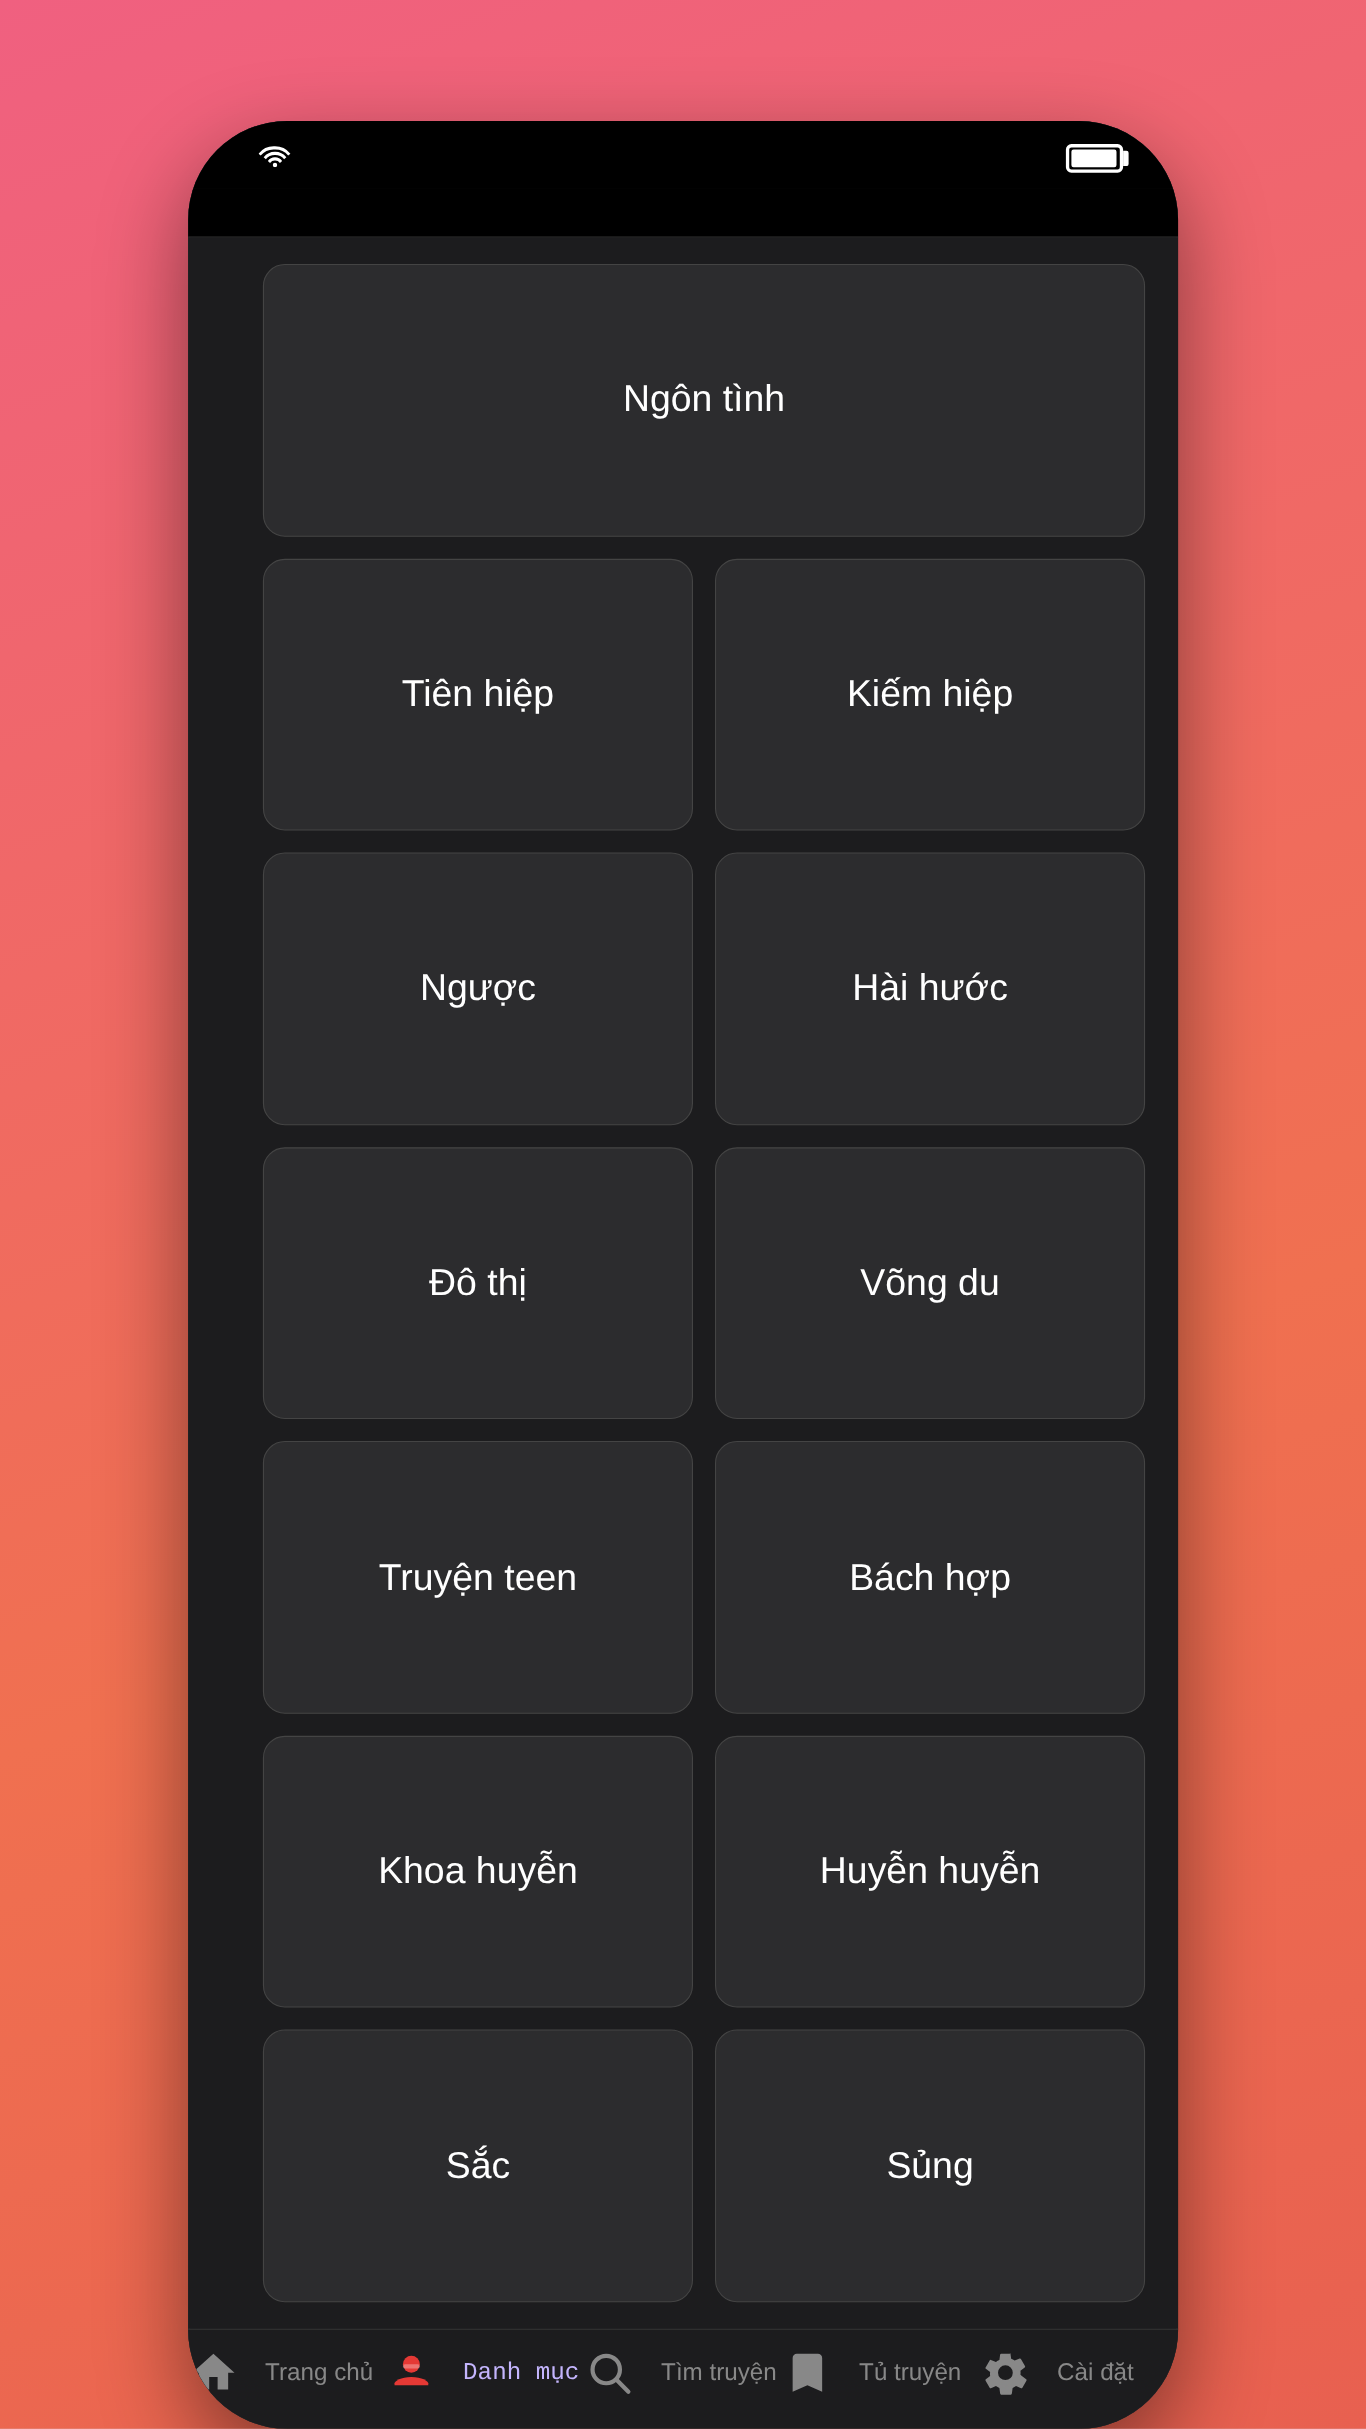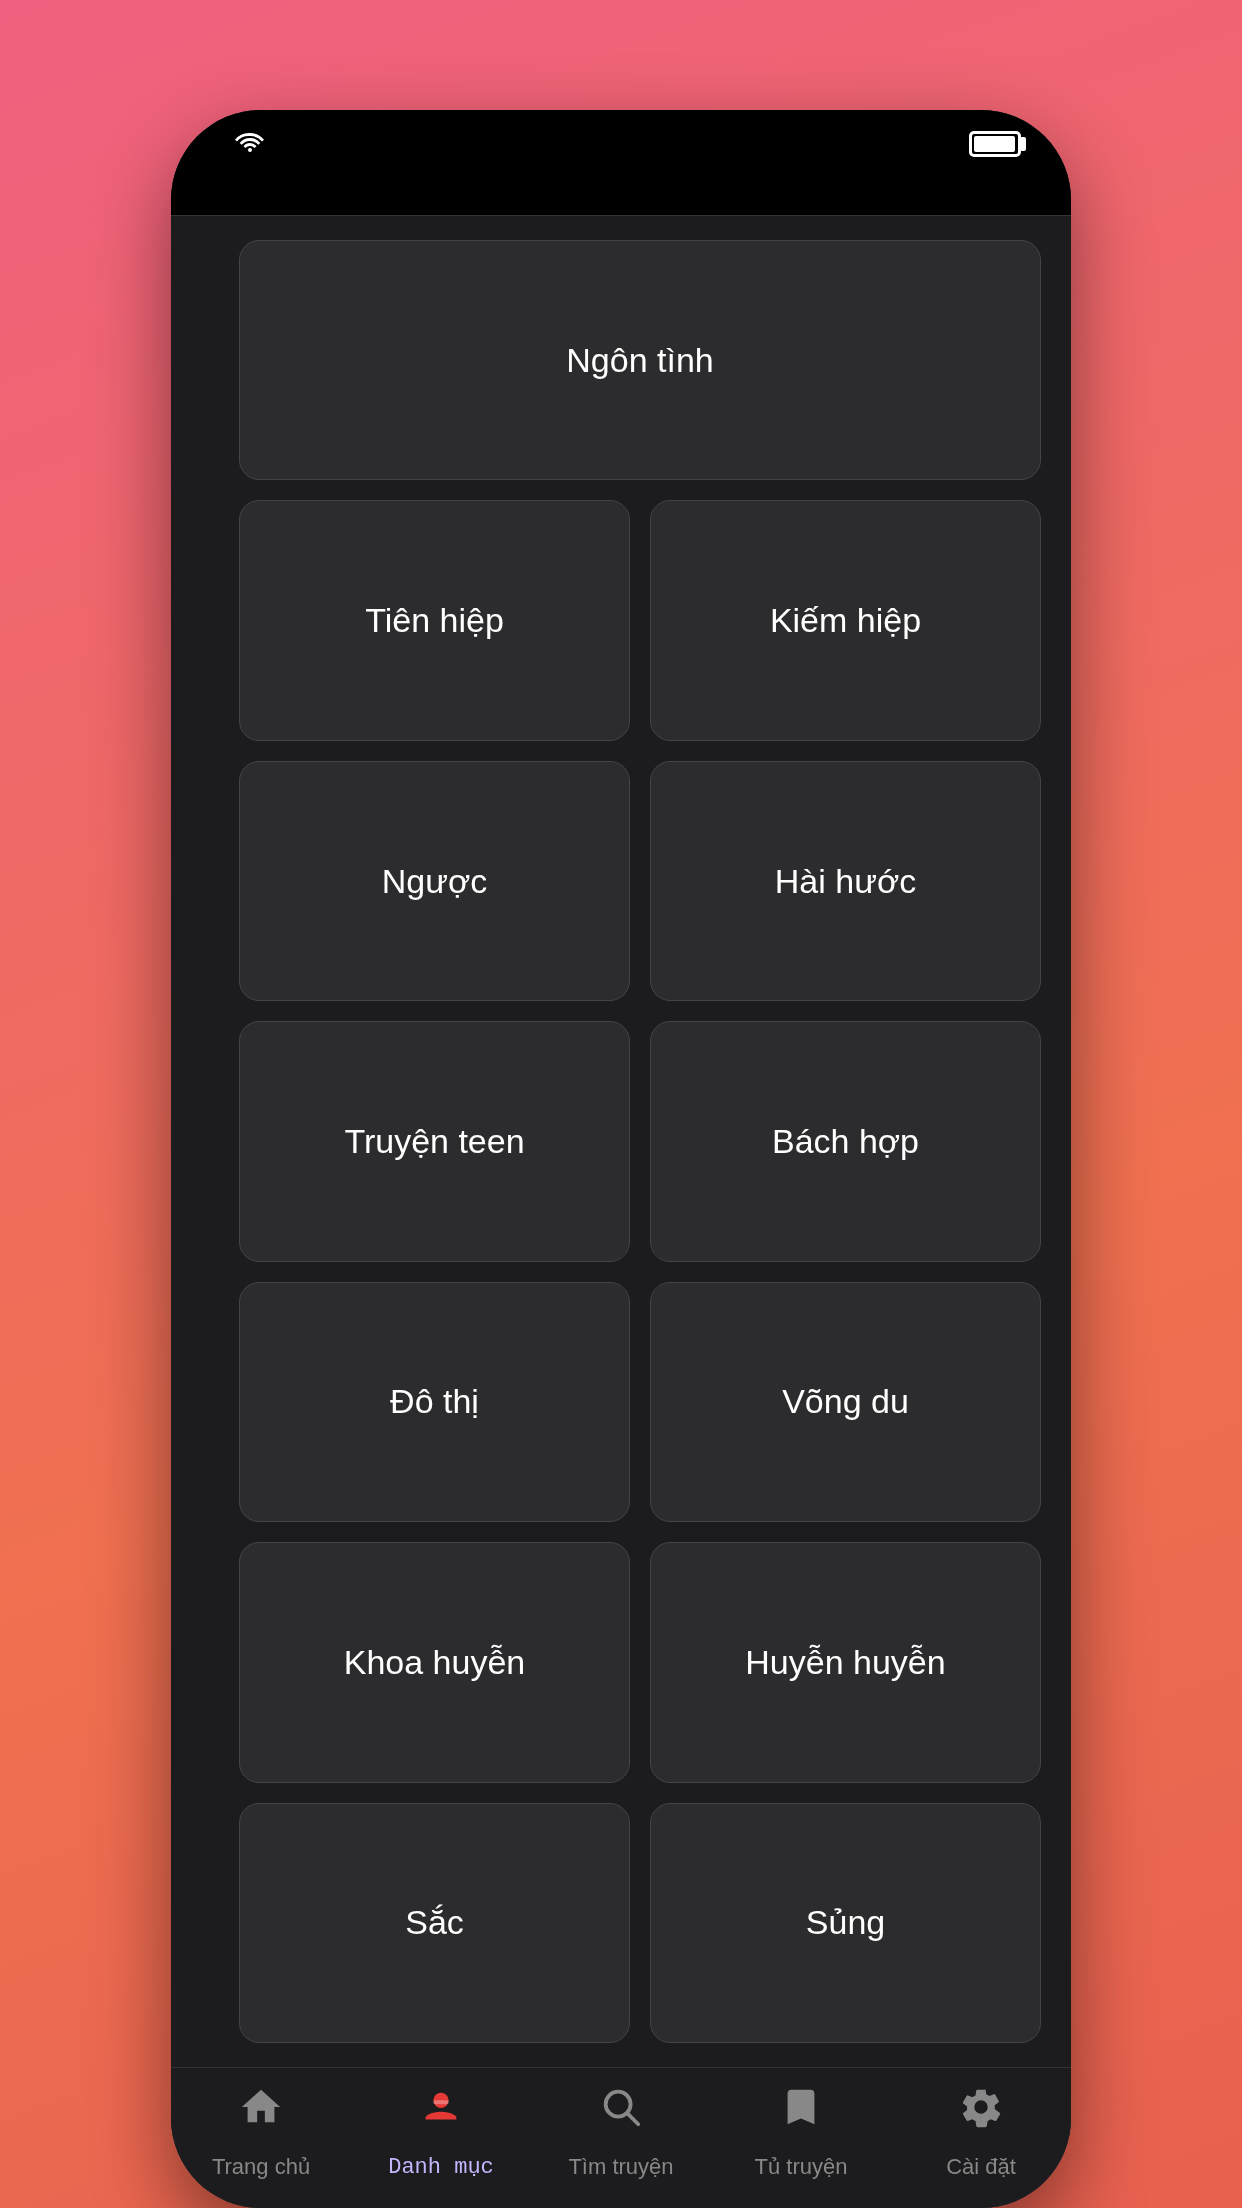--- a/index.html
+++ b/index.html
@@ -144,21 +144,21 @@
       border-top: 1px solid #333;
       display: flex;
       align-items: center;
       justify-content: space-around;
       padding: 16px 0 28px;
       flex-shrink: 0;
     }
 
     .tab-item {
       display: flex;
-      flex-direction: column;
+      flex-direction: row;
       align-items: center;
       gap: 24px;
       cursor: pointer;
       flex: 1;
     }
 
     .tab-icon {
       font-size: 44px;
       color: #888;
     }
@@ -208,26 +208,26 @@
       </div>
       <div class="category-row">
         <div class="category-btn">Tiên hiệp</div>
         <div class="category-btn">Kiếm hiệp</div>
       </div>
       <div class="category-row">
         <div class="category-btn">Ngược</div>
         <div class="category-btn">Hài hước</div>
       </div>
       <div class="category-row">
+        <div class="category-btn">Đô thị</div>
+        <div class="category-btn">Võng du</div>
+      </div>
+      <div class="category-row">
         <div class="category-btn">Truyện teen</div>
         <div class="category-btn">Bách hợp</div>
-      </div>
-      <div class="category-row">
-        <div class="category-btn">Đô thị</div>
-        <div class="category-btn">Võng du</div>
       </div>
       <div class="category-row">
         <div class="category-btn">Khoa huyễn</div>
         <div class="category-btn">Huyễn huyễn</div>
       </div>
       <div class="category-row">
         <div class="category-btn">Sắc</div>
         <div class="category-btn">Sủng</div>
       </div>
     </div>

